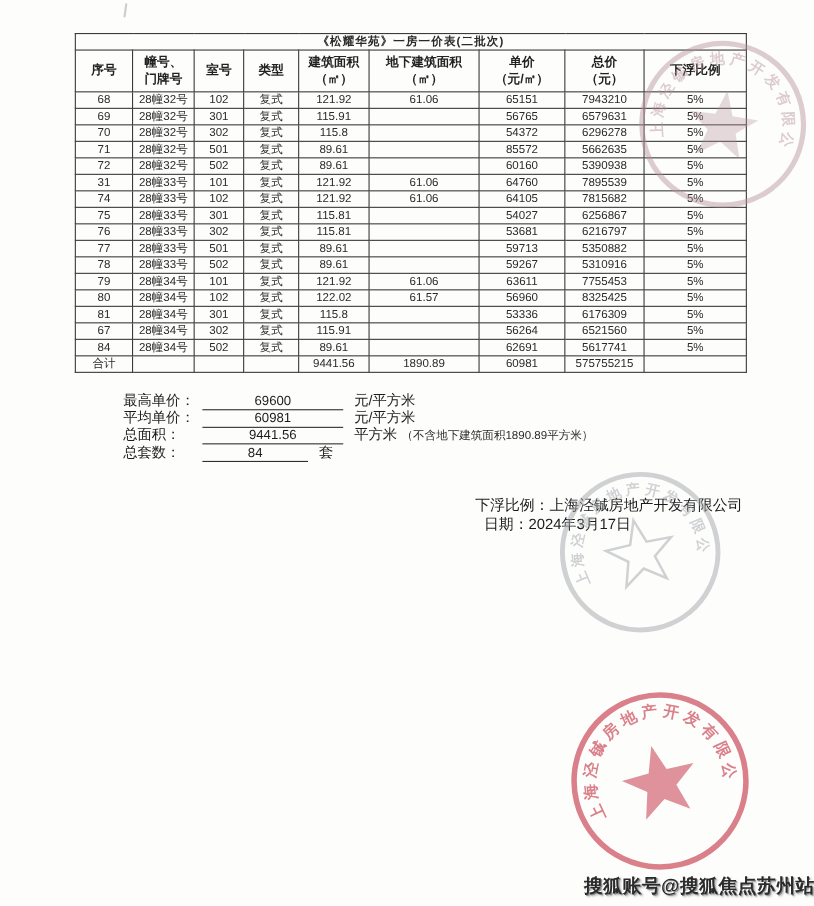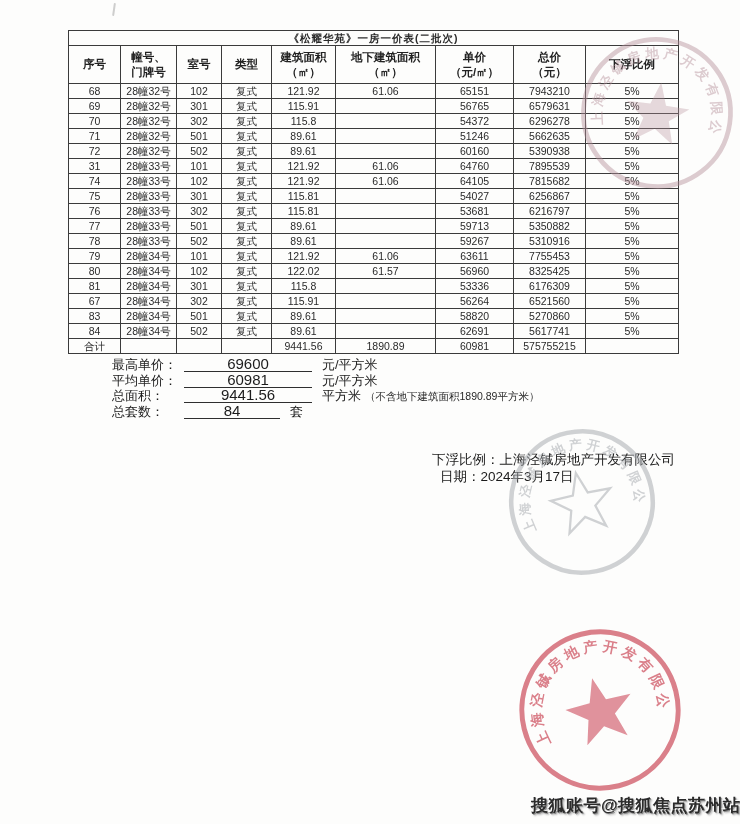--- a/index.html
+++ b/index.html
@@ -22,21 +22,21 @@
   td.title-cell { height:24px; font-size:15px; font-weight:700; }
   td.title-cell .title-underline {
     border-bottom:1.5px solid #2c2c2c; padding:0 8px 1px 8px; letter-spacing:1px;
   }
   
   .summary { position:absolute; left:112px; top:356px; font-size:13px; color:#1c1c1c; }
   .sum-line { height:15.5px; line-height:15px; white-space:nowrap; }
   .sum-label { display:inline-block; min-width:72px; font-weight:500; }
   .sum-value {
     display:inline-block; width:128px; text-align:center;
-    border-bottom:1.3px solid #2f2f2f; margin-right:10px; font-size:15px;
+    border-bottom:1.3px solid #2f2f2f; margin-right:10px; font-size:12px;
   }
   .sum-line:last-child .sum-value { width:96px; }
   .sum-unit { display:inline-block; }
   .sum-note { font-size:10.5px; margin-left:4px; color:#2a2a2a; }
   
   .company { position:absolute; left:432px; top:451px; font-size:13.5px; line-height:17px; color:#1b1b1b; white-space:nowrap; }
   .company .date-line { padding-left:8px; }
   
   .seal { position:absolute; pointer-events:none; }
   .seal-top    { left:578px; top:34px;  width:158px; height:158px; opacity:0.45; transform:rotate(8deg); }
@@ -130,21 +130,21 @@
             <td>6296278</td>
             <td>5%</td>
           </tr>
           <tr>
             <td>71</td>
             <td>28幢32号</td>
             <td>501</td>
             <td>复式</td>
             <td>89.61</td>
             <td></td>
-            <td>51246</td>
+            <td>85572</td>
             <td>5662635</td>
             <td>5%</td>
           </tr>
           <tr>
             <td>72</td>
             <td>28幢32号</td>
             <td>502</td>
             <td>复式</td>
             <td>89.61</td>
             <td></td>
@@ -253,31 +253,20 @@
           </tr>
           <tr>
             <td>67</td>
             <td>28幢34号</td>
             <td>302</td>
             <td>复式</td>
             <td>115.91</td>
             <td></td>
             <td>56264</td>
             <td>6521560</td>
-            <td>5%</td>
-          </tr>
-          <tr>
-            <td>83</td>
-            <td>28幢34号</td>
-            <td>501</td>
-            <td>复式</td>
-            <td>89.61</td>
-            <td></td>
-            <td>58820</td>
-            <td>5270860</td>
             <td>5%</td>
           </tr>
           <tr>
             <td>84</td>
             <td>28幢34号</td>
             <td>502</td>
             <td>复式</td>
             <td>89.61</td>
             <td></td>
             <td>62691</td>

